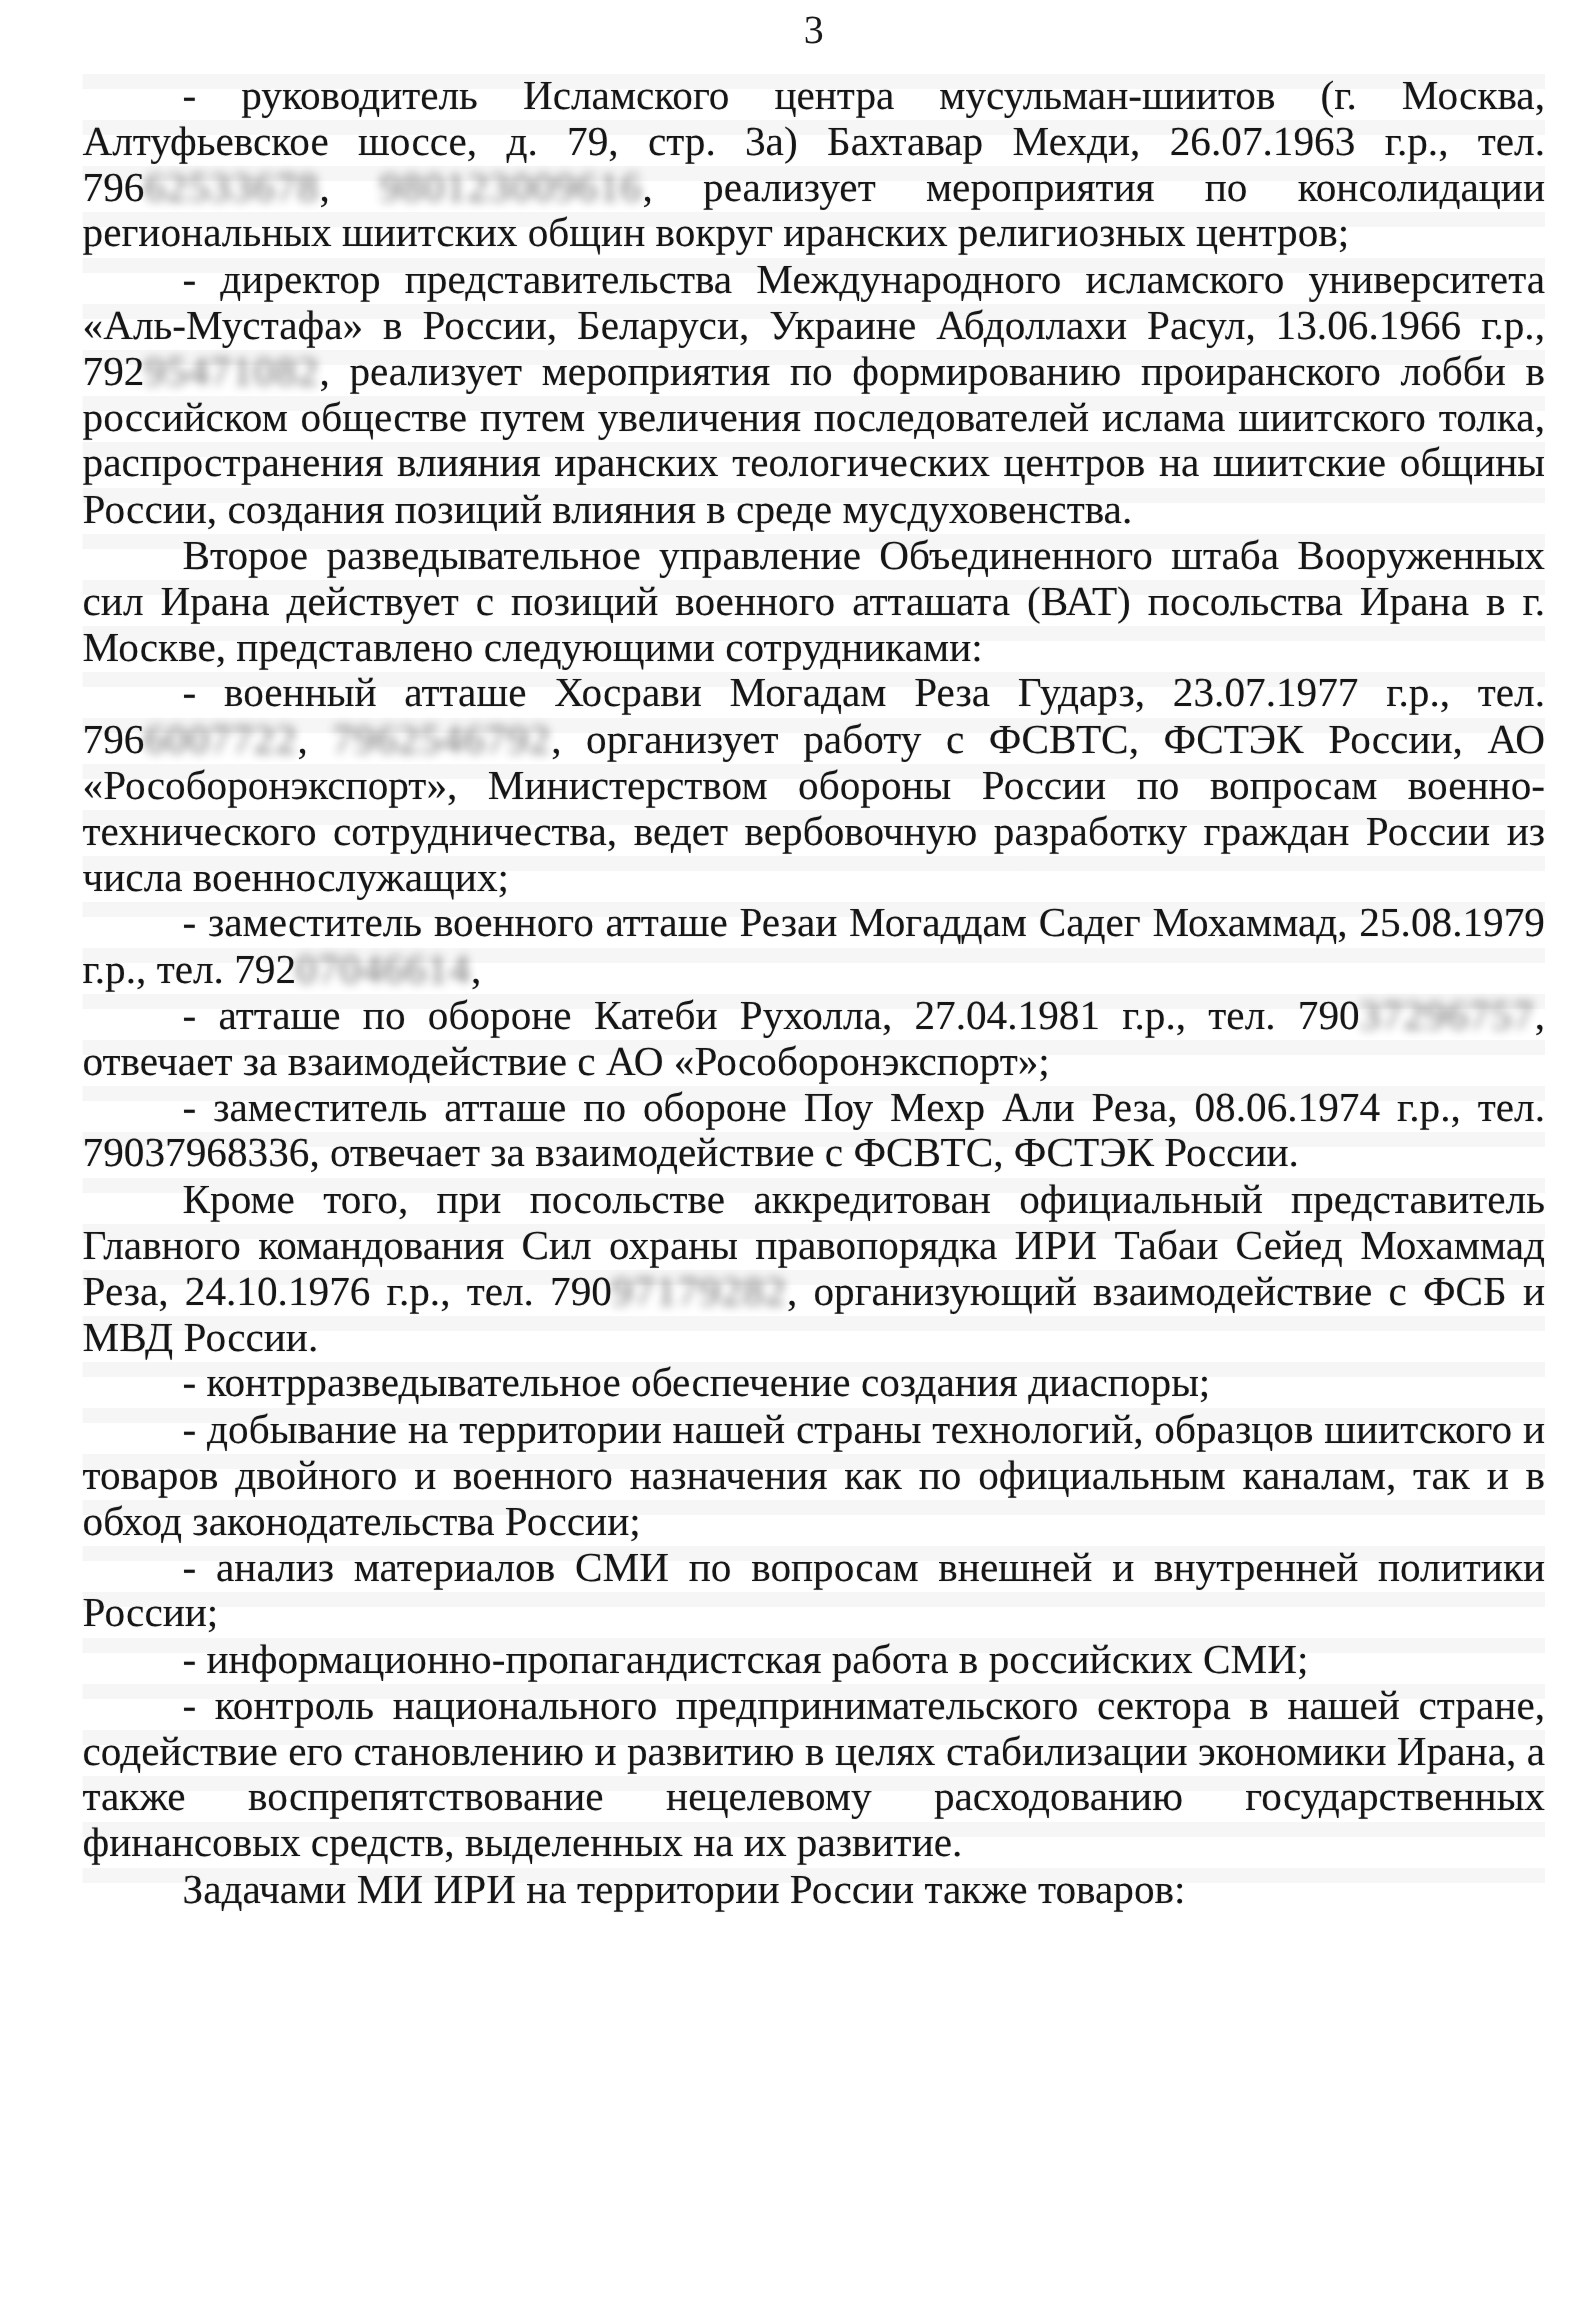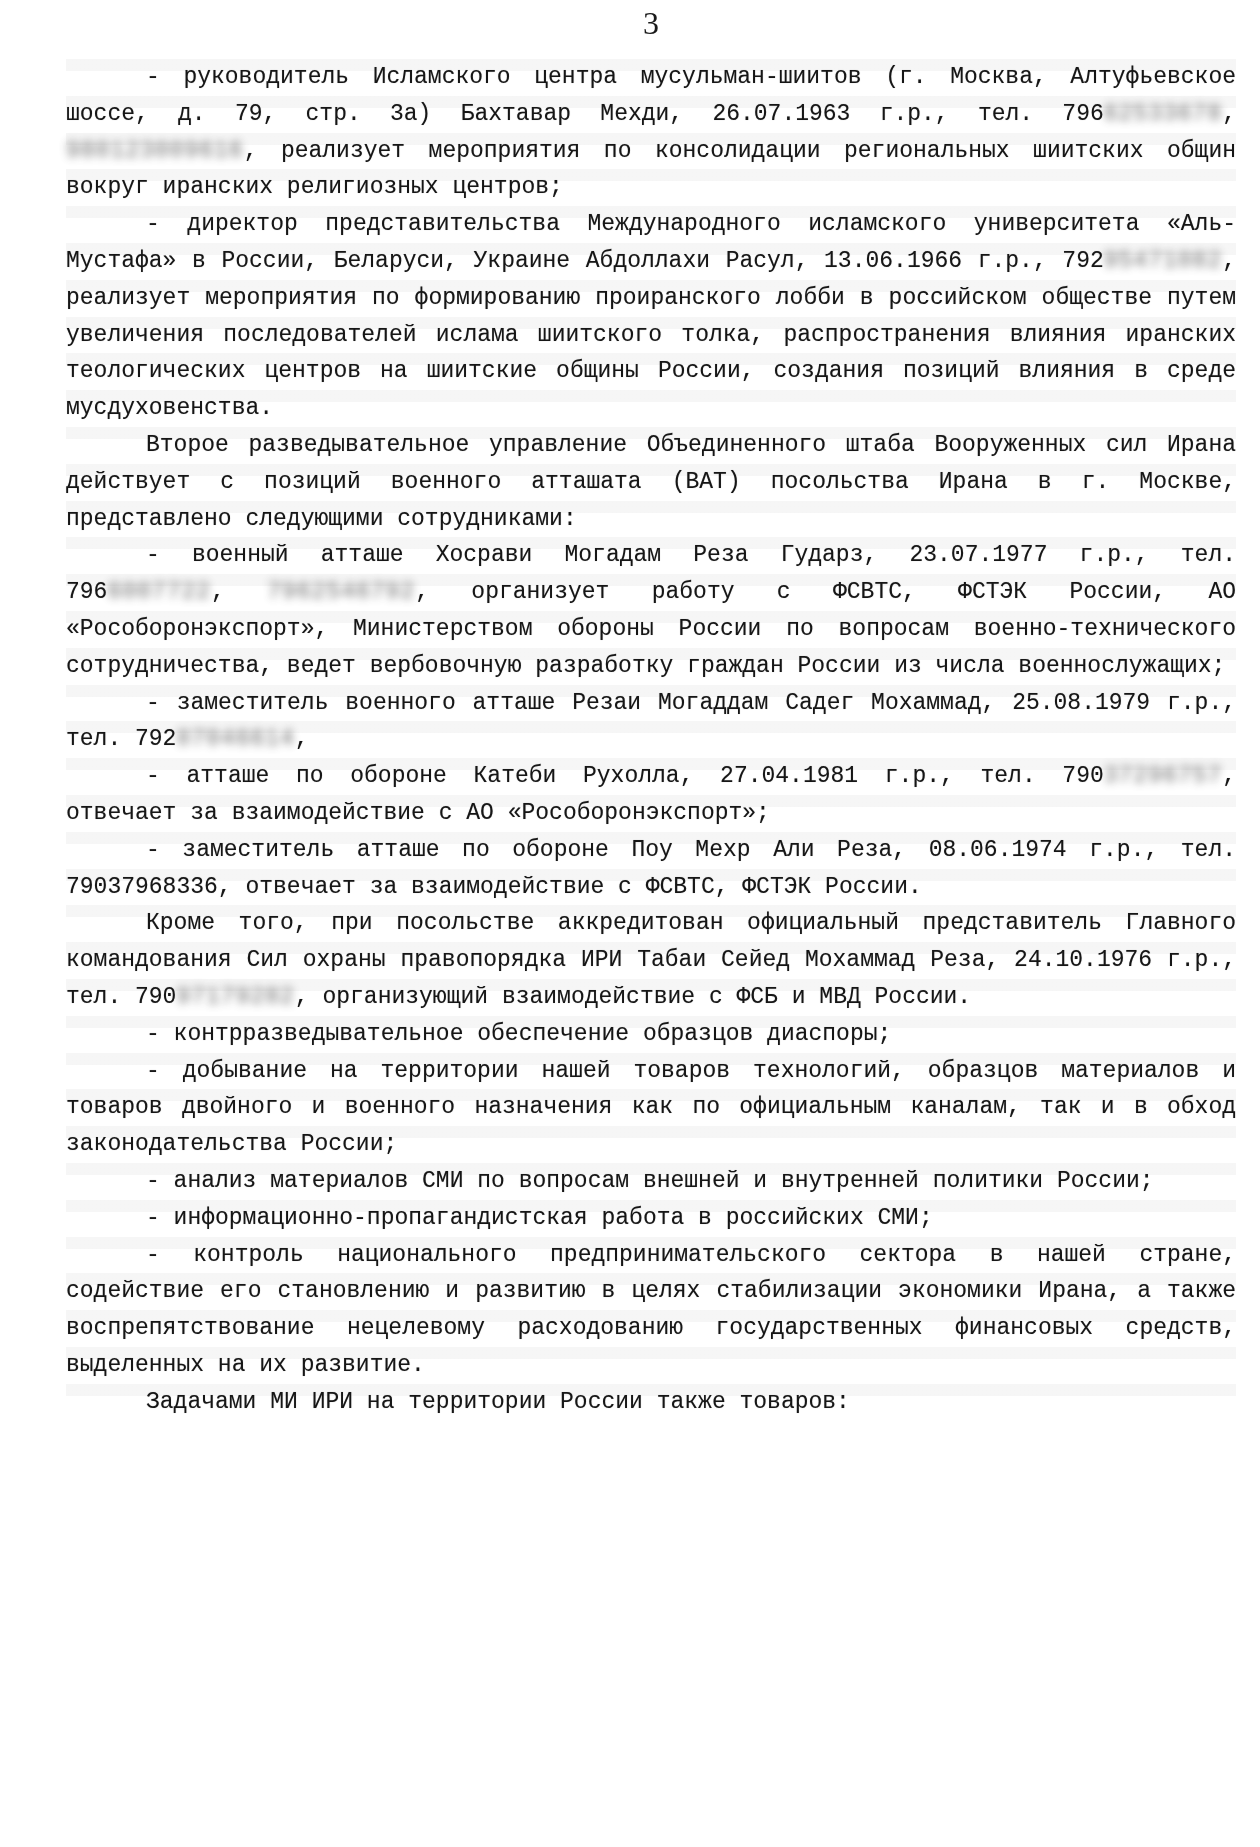--- a/index.html
+++ b/index.html
@@ -23,33 +23,32 @@
     font-size: 32px;
     line-height: 36px;
     color: #1a1a1a;
   }
 
   .doc-body {
     position: absolute;
     top: 59px;
     left: 66px;
     width: 1170px;
-    font-size: 23px;
+    font-size: 33px;
     line-height: 36.8px;
     text-align: justify;
     text-shadow: 0 0 1px rgba(0,0,0,0.30);
     
     background: repeating-linear-gradient(
       to bottom,
       rgba(90,90,90,0.055) 0px,
       rgba(90,90,90,0.055) 12px,
       rgba(255,255,255,0) 12px,
       rgba(255,255,255,0) 36.8px
     );
-    font-family: Liberation Mono, monospace;
   }
 
   .doc-body p {
     margin: 0;
     padding: 0;
     text-indent: 80px;
   }
 
   .redacted {
     filter: blur(4px);
@@ -66,20 +65,20 @@
 
   <div class="doc-body">
       <p><span>- руководитель Исламского центра мусульман-шиитов (г. Москва, Алтуфьевское шоссе, д. 79, стр. 3а) Бахтавар Мехди, 26.07.1963 г.р., тел. 796</span><span class="redacted">62533678</span><span>, </span><span class="redacted">980123009616</span><span>, реализует мероприятия по консолидации региональных шиитских общин вокруг иранских религиозных центров;</span></p>
       <p><span>- директор представительства Международного исламского университета «Аль-Мустафа» в России, Беларуси, Украине Абдоллахи Расул, 13.06.1966 г.р., 792</span><span class="redacted">95471082</span><span>, реализует мероприятия по формированию проиранского лобби в российском обществе путем увеличения последователей ислама шиитского толка, распространения влияния иранских теологических центров на шиитские общины России, создания позиций влияния в среде мусдуховенства.</span></p>
       <p><span>Второе разведывательное управление Объединенного штаба Вооруженных сил Ирана действует с позиций военного атташата (ВАТ) посольства Ирана в г. Москве, представлено следующими сотрудниками:</span></p>
       <p><span>- военный атташе Хосрави Могадам Реза Гударз, 23.07.1977 г.р., тел. 796</span><span class="redacted">6007722</span><span>, </span><span class="redacted">7962546792</span><span>, организует работу с ФСВТС, ФСТЭК России, АО «Рособоронэкспорт», Министерством обороны России по вопросам военно-технического сотрудничества, ведет вербовочную разработку граждан России из числа военнослужащих;</span></p>
       <p><span>- заместитель военного атташе Резаи Могаддам Садег Мохаммад, 25.08.1979 г.р., тел. 792</span><span class="redacted">07046614</span><span>,</span></p>
       <p><span>- атташе по обороне Катеби Рухолла, 27.04.1981 г.р., тел. 790</span><span class="redacted">37296757</span><span>, отвечает за взаимодействие с АО «Рособоронэкспорт»;</span></p>
       <p><span>- заместитель атташе по обороне Поу Мехр Али Реза, 08.06.1974 г.р., тел. 79037968336, отвечает за взаимодействие с ФСВТС, ФСТЭК России.</span></p>
       <p><span>Кроме того, при посольстве аккредитован официальный представитель Главного командования Сил охраны правопорядка ИРИ Табаи Сейед Мохаммад Реза, 24.10.1976 г.р., тел. 790</span><span class="redacted">97179282</span><span>, организующий взаимодействие с ФСБ и МВД России.</span></p>
-      <p><span>- контрразведывательное обеспечение образцов диаспоры;</span></p>
-      <p><span>- добывание на территории нашей товаров технологий, образцов материалов и товаров двойного и военного назначения как по официальным каналам, так и в обход законодательства России;</span></p>
+      <p><span>- контрразведывательное обеспечение создания диаспоры;</span></p>
+      <p><span>- добывание на территории нашей страны технологий, образцов шиитского и товаров двойного и военного назначения как по официальным каналам, так и в обход законодательства России;</span></p>
       <p><span>- анализ материалов СМИ по вопросам внешней и внутренней политики России;</span></p>
       <p><span>- информационно-пропагандистская работа в российских СМИ;</span></p>
       <p><span>- контроль национального предпринимательского сектора в нашей стране, содействие его становлению и развитию в целях стабилизации экономики Ирана, а также воспрепятствование нецелевому расходованию государственных финансовых средств, выделенных на их развитие.</span></p>
       <p><span>Задачами МИ ИРИ на территории России также товаров:</span></p>
     </div>
 </div>
 
 </body></html>

